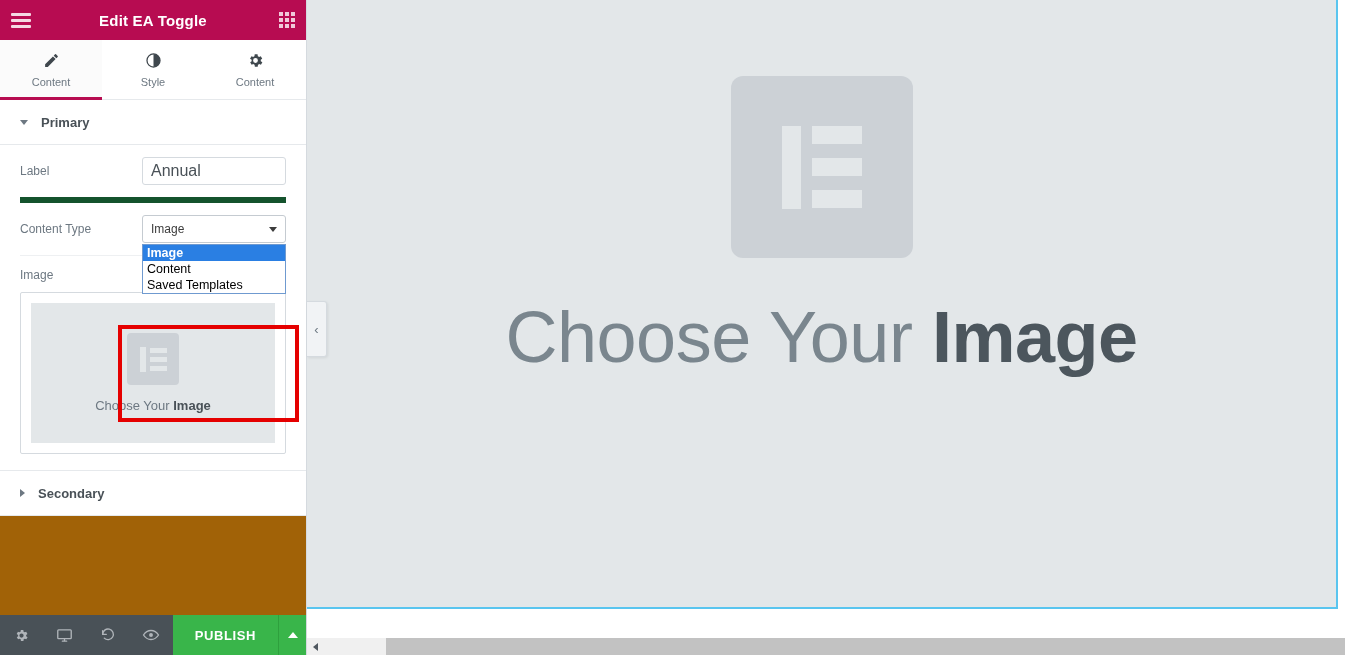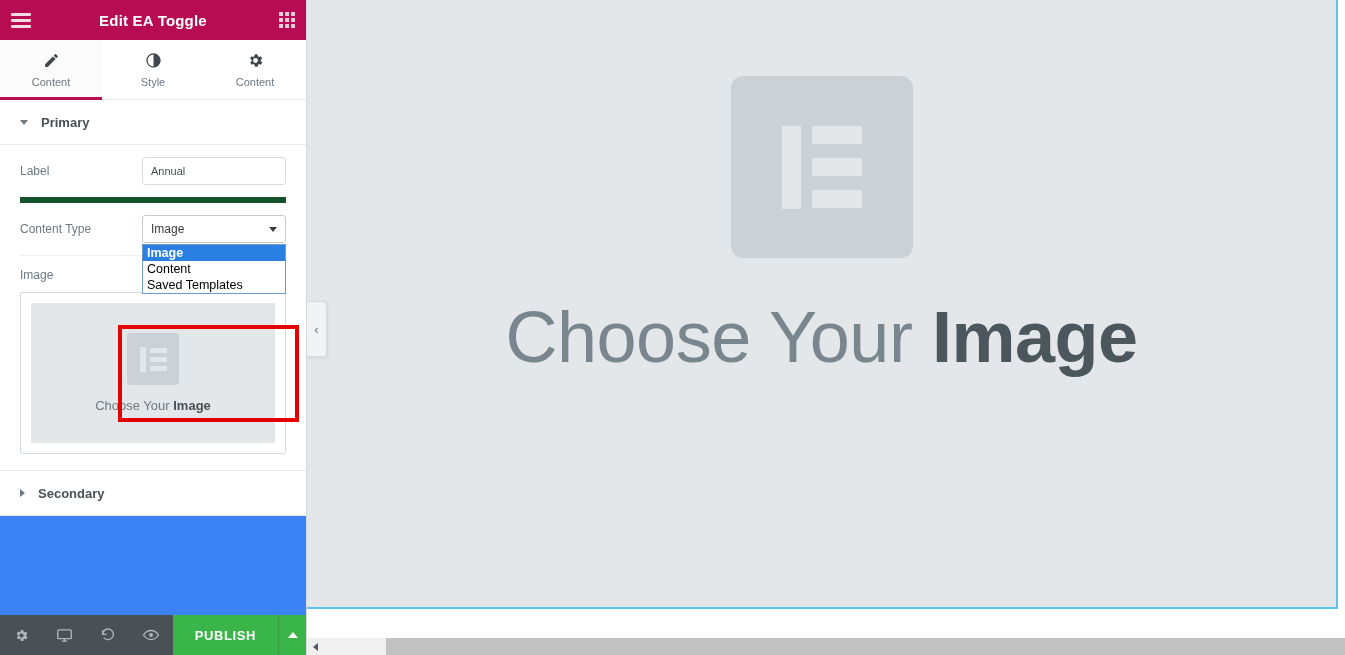--- a/index.html
+++ b/index.html
@@ -54,21 +54,21 @@
   .tab.active { background: #fbfbfb; }
   .tab.active::after {
     content: ""; position: absolute; left: 0; right: 0; bottom: -1px;
     height: 3px; background: #b70c51;
   }
   .tab-label { font-size: 11px; color: #6d7882; }
   .tab-ico { color: #495157; height: 17px; display: flex; align-items: center; }
   .tab-ico svg { display: block; }
 
   
-  #panel-body { flex: 1 1 auto; background: #3b82f6; overflow: hidden; position: relative; }
+  #panel-body { flex: 1 1 auto; background: #a16207; overflow: hidden; position: relative; }
 
   .section { background: #ffffff; }
   .section-head {
     height: 45px; display: flex; align-items: center; gap: 13px;
     padding: 0 20px; cursor: pointer;
     border-bottom: 1px solid #e6e9ec;
   }
   .section-head.open { border-bottom: 1px solid #e6e9ec; }
   .sec-title { font-size: 13px; font-weight: bold; color: #495157; }
   .caret-down { width: 0; height: 0; border-left: 4.5px solid transparent; border-right: 4.5px solid transparent; border-top: 5.5px solid #6d7882; }
@@ -80,21 +80,21 @@
     padding: 12px 0 12px 0;
   }
   .ctrl + .ctrl { border-top: 6px solid #14532d; }
   .ctrl-label { width: 122px; font-size: 12px; color: #6d7882; flex: 0 0 122px; }
   .ctrl-field { flex: 1 1 auto; position: relative; }
 
   .text-input {
     width: 100%; height: 28px; border: 1px solid #d5dadf;
     border-radius: 3px; background: #ffffff;
     font-family: "Liberation Sans", sans-serif;
-    font-size: 11px; color: #495157; padding: 0 8px;
+    font-size: 16px; color: #495157; padding: 0 8px;
     outline: none;
   }
 
   
   .select-wrap { position: relative; width: 100%; }
   .select-box {
     width: 100%; height: 28px; border: 1px solid #c5cbd1; border-radius: 3px;
     background: #ffffff; display: flex; align-items: center;
     padding: 0 8px; font-size: 12px; color: #3c3c3c; cursor: pointer;
     justify-content: space-between;

